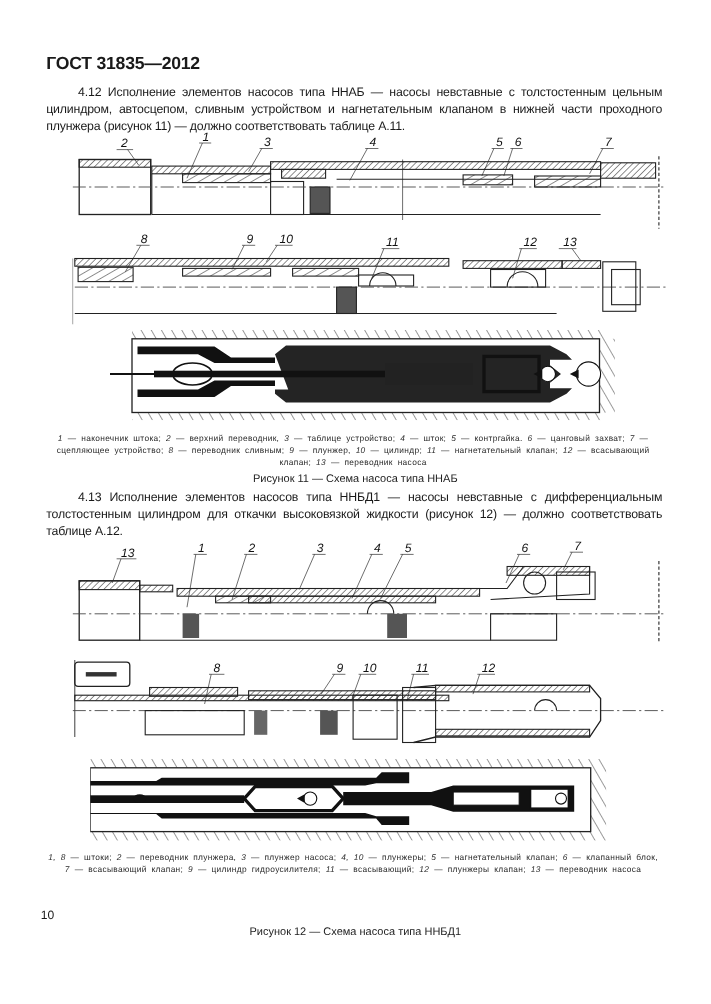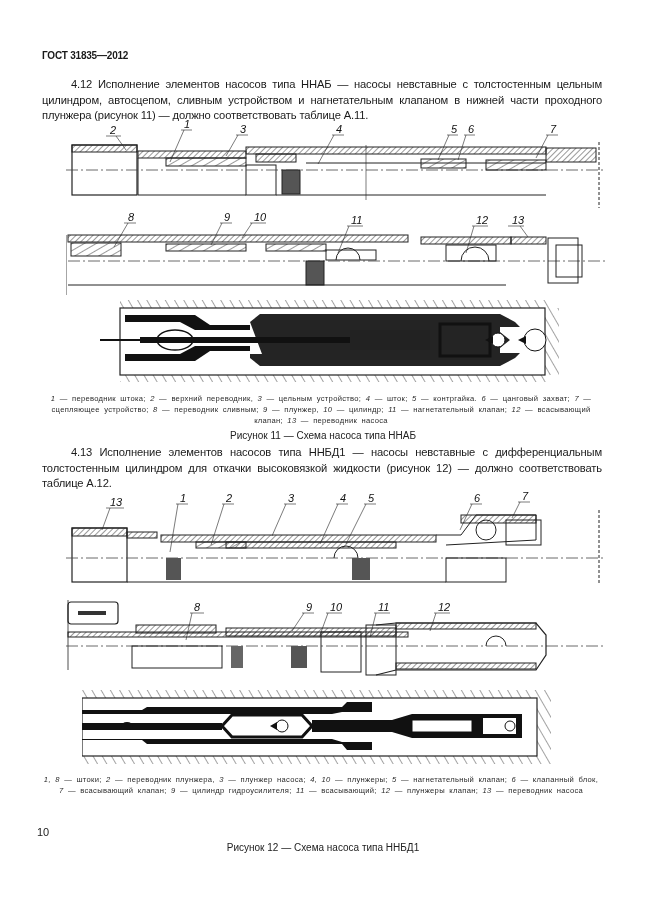--- a/index.html
+++ b/index.html
@@ -1,18 +1,18 @@
 <!DOCTYPE html>
 <html><head>
 <meta charset="utf-8">
 <style>
   html, body { margin:0; padding:0; background:#ffffff; }
   body { width:646px; height:913px; position:relative; overflow:hidden;
          font-family:"Liberation Sans", sans-serif; color:#1a1a1a; }
-  .header { position:absolute; left:42px; top:50px; font-size:10px; font-weight:bold; letter-spacing:-0.2px; }
+  .header { position:absolute; left:42px; top:50px; font-size:16px; font-weight:bold; letter-spacing:-0.2px; }
   .para { position:absolute; left:42px; width:560px; font-size:11.2px; line-height:15.5px; text-align:justify; letter-spacing:-0.15px; }
   .para .indent { display:inline-block; width:29px; }
   .fig { position:absolute; }
   .fig svg { display:block; }
   .legend { position:absolute; left:42px; width:558px; font-size:7.6px; line-height:10.8px; color:#2a2a2a; text-align:center; letter-spacing:0.3px; word-spacing:2px; }
   .legend i { font-style:italic; }
   .caption { position:absolute; left:0; width:646px; text-align:center; font-size:10px; color:#222; }
   .pagenum { position:absolute; left:37px; top:826px; font-size:11px; }
   .lbl { font-family:"Liberation Sans", sans-serif; font-style:italic; font-size:11px; fill:#111; }
 </style>
@@ -134,23 +134,23 @@
   <rect x="340" y="24" width="50" height="32" fill="none" stroke="#111" stroke-width="3"></rect>
   <circle cx="398" cy="40" r="7" fill="#fff" stroke="#111"></circle>
   <circle cx="435" cy="40" r="11" fill="#fff" stroke="#111"></circle>
   <polygon points="385,40 393,36 393,44" fill="#111"></polygon>
   <polygon points="418,40 426,36 426,44" fill="#111"></polygon>
   <line x1="0" y1="40" x2="40" y2="40" stroke="#111" stroke-width="2"></line>
 </svg>
 </div>
 
 <div class="legend" style="top:394px;">
-  <span><i>1</i> — <span>переводник штока;</span></span>
+  <span><i>1</i> — <span>наконечник штока;</span></span>
   <span><i>2</i> — <span>верхний переводник,</span></span>
-  <span><i>3</i> — <span>цельным устройство;</span></span>
+  <span><i>3</i> — <span>таблице устройство;</span></span>
   <span><i>4</i> — <span>шток;</span></span>
   <span><i>5</i> — <span>контргайка.</span></span>
   <span><i>6</i> — <span>цанговый захват;</span></span>
   <span><i>7</i> — <span>сцепляющее устройство;</span></span>
   <span><i>8</i> — <span>переводник сливным;</span></span>
   <span><i>9</i> — <span>плунжер,</span></span>
   <span><i>10</i> — <span>цилиндр;</span></span>
   <span><i>11</i> — <span>нагнетательный клапан;</span></span>
   <span><i>12</i> — <span>всасывающий клапан;</span></span>
   <span><i>13</i> — <span>переводник насоса</span></span>

